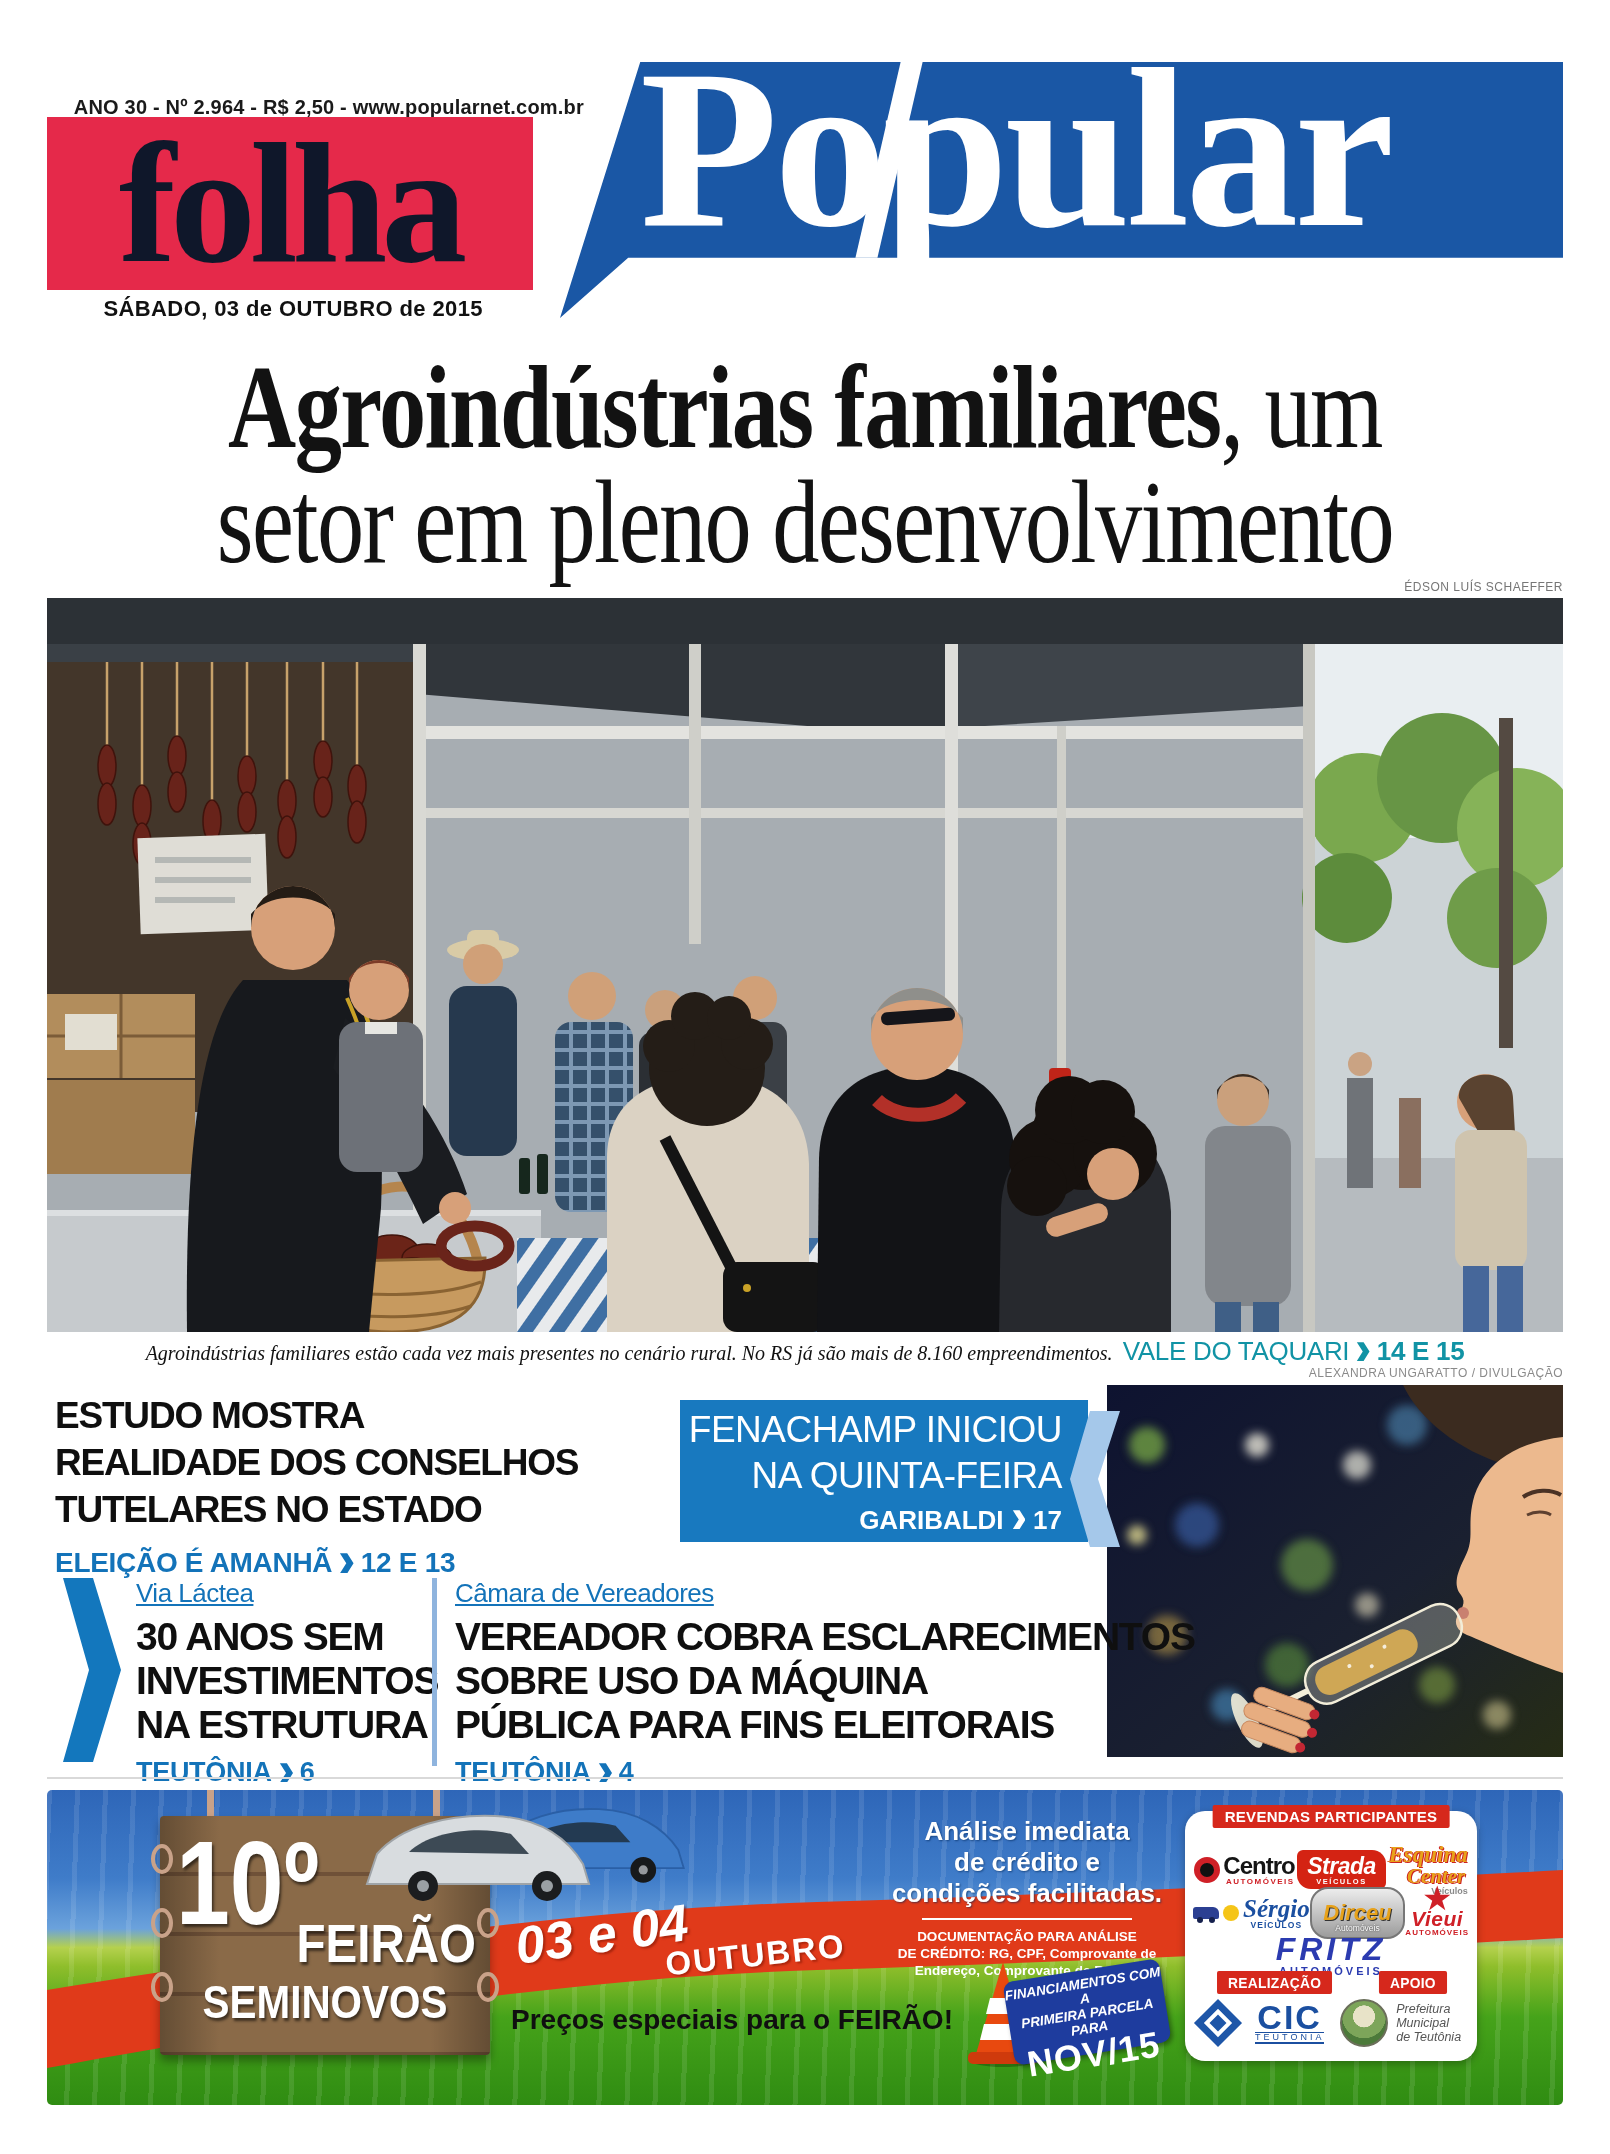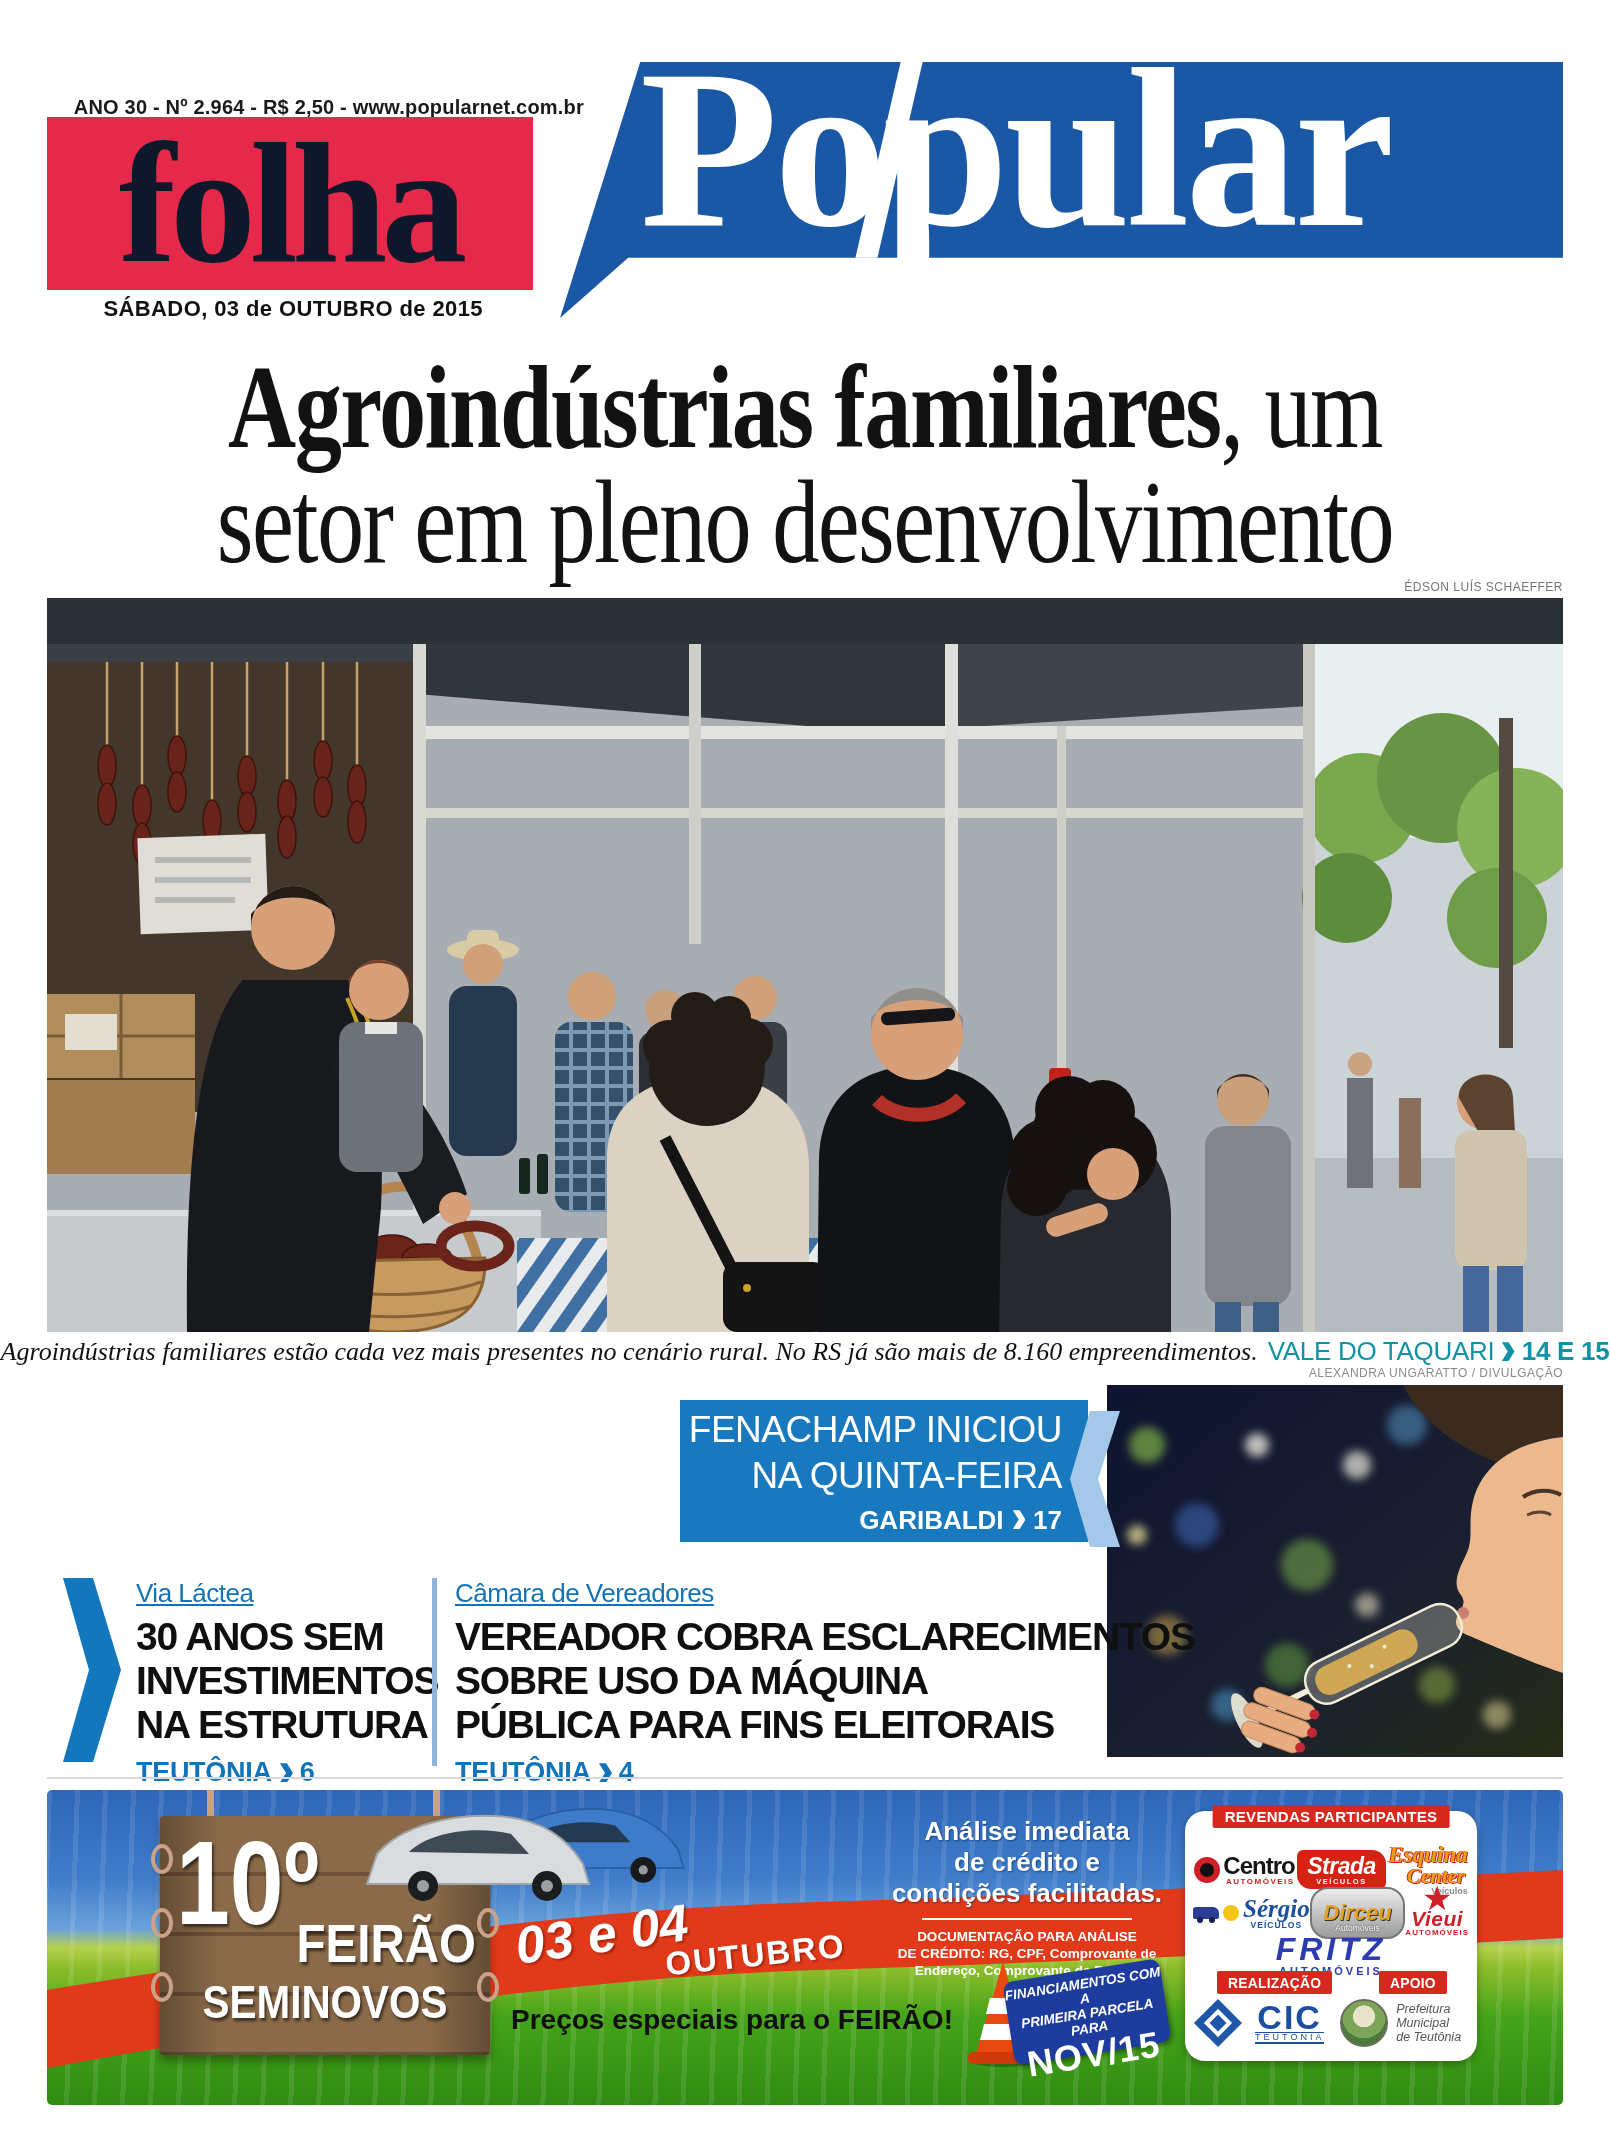--- a/index.html
+++ b/index.html
@@ -30,21 +30,21 @@
            transform-origin:50% 50%;letter-spacing:-2px;}
   .hl-line b{font-weight:bold;}
 
   
   .credit{font-size:12px;color:#767676;letter-spacing:.5px;}
   .credit-main{right:47px;top:580px;text-align:right;}
   .main-photo{left:47px;top:598px;width:1516px;height:734px;margin:0;background:#a7adb2;overflow:hidden;}
   .main-photo svg{display:block;width:100%;height:100%;}
   .caption{left:47px;top:1336px;width:1516px;display:flex;justify-content:center;align-items:baseline;
            gap:10px;white-space:nowrap;}
-  .caption em{font-family:"Liberation Serif",serif;font-style:italic;font-size:26px;color:#111;}
+  .caption em{font-family:"Liberation Serif",serif;font-style:italic;font-size:20px;color:#111;}
   .ref{display:inline-flex;align-items:center;gap:7px;font-size:26px;letter-spacing:-.3px;}
   .teal{color:#1193A5;}
   .blue{color:#1373B9;}
   .ref b{font-weight:bold;}
   .chev{width:.52em;height:.74em;display:inline-block;}
   .chev polygon{fill:currentColor;}
 
   
   .credit-fena{right:47px;top:1366px;text-align:right;color:#8a8a8a;}
   .story-title{font-size:37px;line-height:47px;font-weight:bold;letter-spacing:-1.2px;color:#0f0f0f;}
@@ -351,20 +351,34 @@
       <span>VALE DO TAQUARI</span>
       <svg class="chev" viewBox="0 0 16 22">
           <polygon points="1,0 9,0 16,11 9,22 1,22 8,11"></polygon>
         </svg>
       <b>14 E 15</b>
     </span>
   </div>
 
   <div class="abs credit credit-fena">ALEXANDRA UNGARATTO / DIVULGAÇÃO</div>
 
+  <div class="abs estudo">
+    <div class="story-title">
+      <div>ESTUDO MOSTRA</div>
+      <div>REALIDADE DOS CONSELHOS</div>
+      <div>TUTELARES NO ESTADO</div>
+    </div>
+    <div class="ref blue">
+      <span>ELEIÇÃO É AMANHÃ</span>
+      <svg class="chev" viewBox="0 0 16 22">
+          <polygon points="1,0 9,0 16,11 9,22 1,22 8,11"></polygon>
+        </svg>
+      <b>12 E 13</b>
+    </div>
+  </div>
 
   <figure class="abs fena-photo">
     <svg viewBox="0 0 456 372" preserveAspectRatio="none">
       <defs>
         <linearGradient id="bk-bg" x1="0" y1="0" x2="1" y2="1">
           <stop offset="0" stop-color="#0e1330"></stop>
             <stop offset=".6" stop-color="#1a2030"></stop>
             <stop offset="1" stop-color="#262c15"></stop>
         </linearGradient>
         <filter id="bk" x="-50%" y="-50%" width="200%" height="200%">

